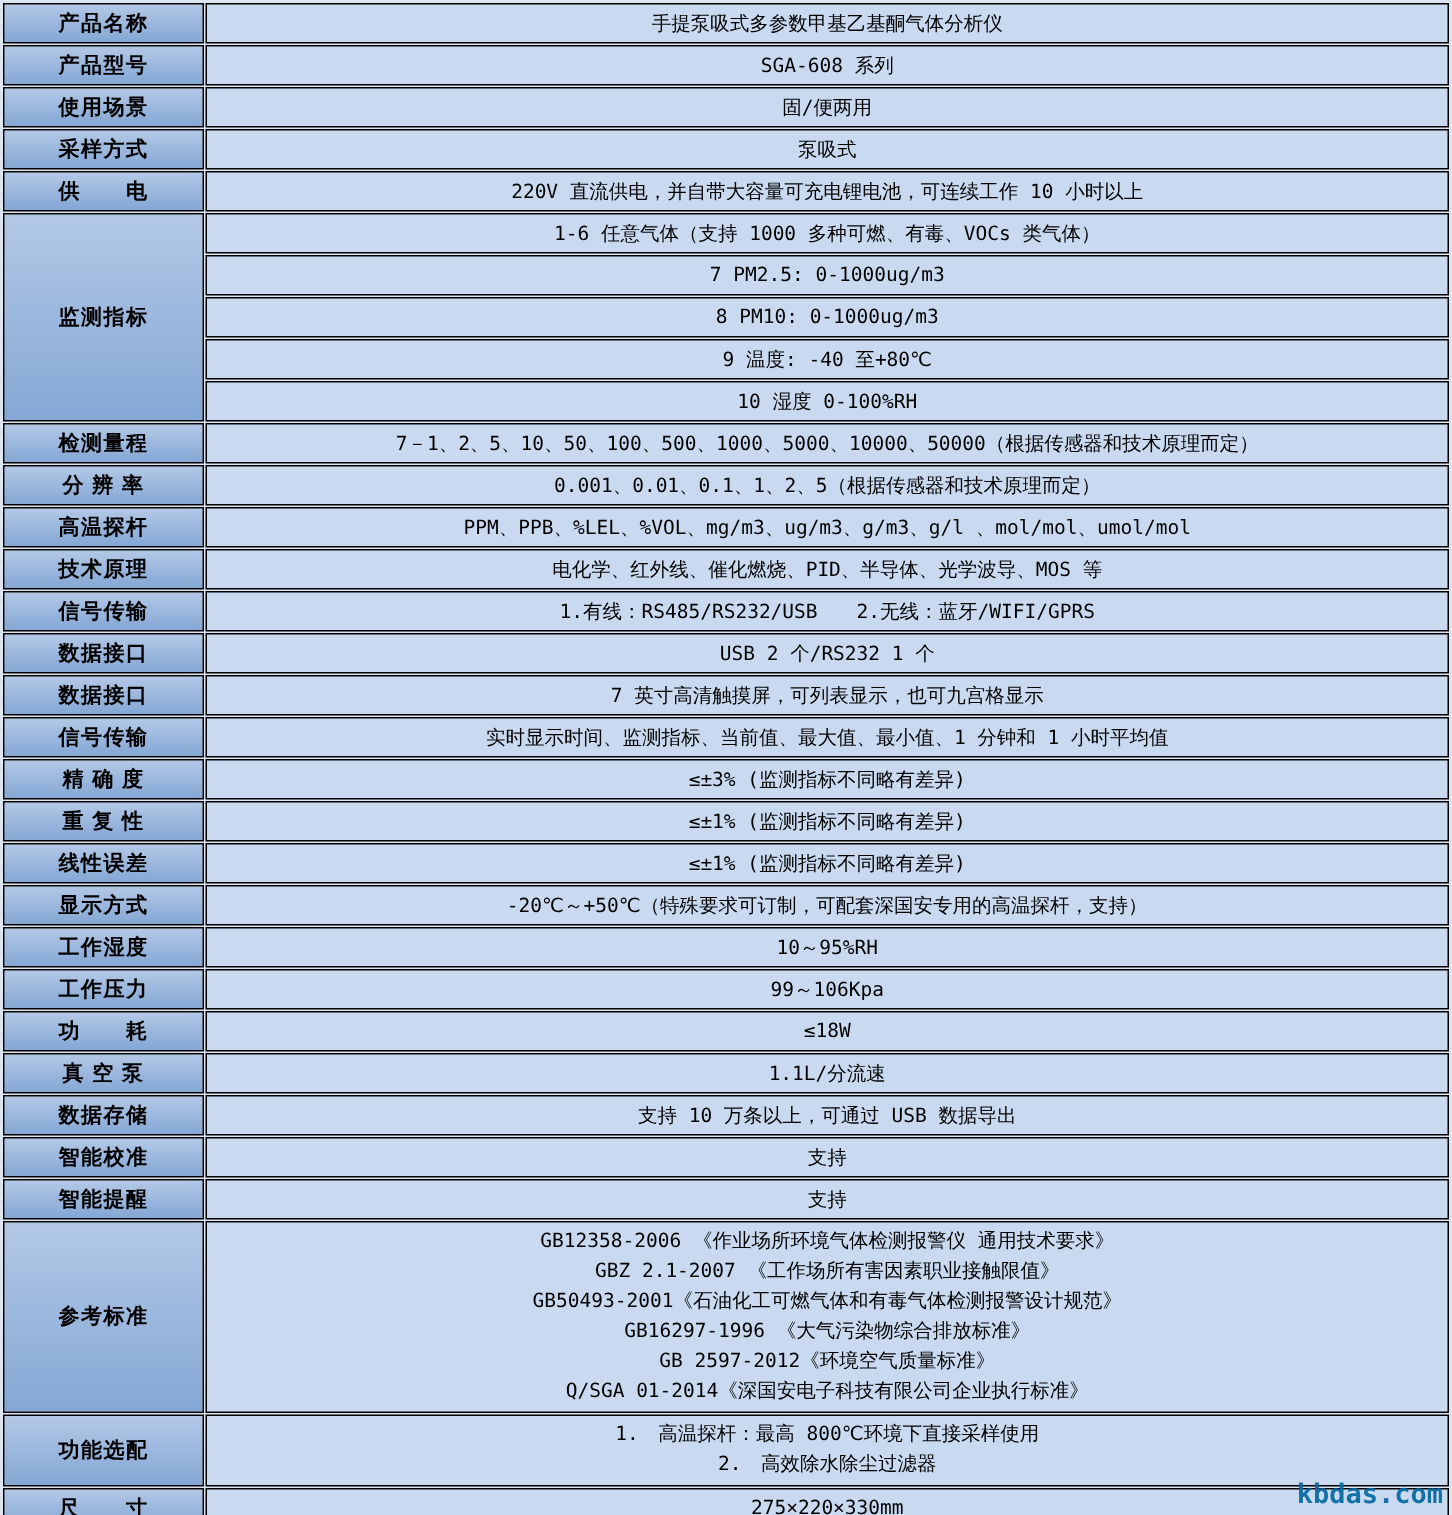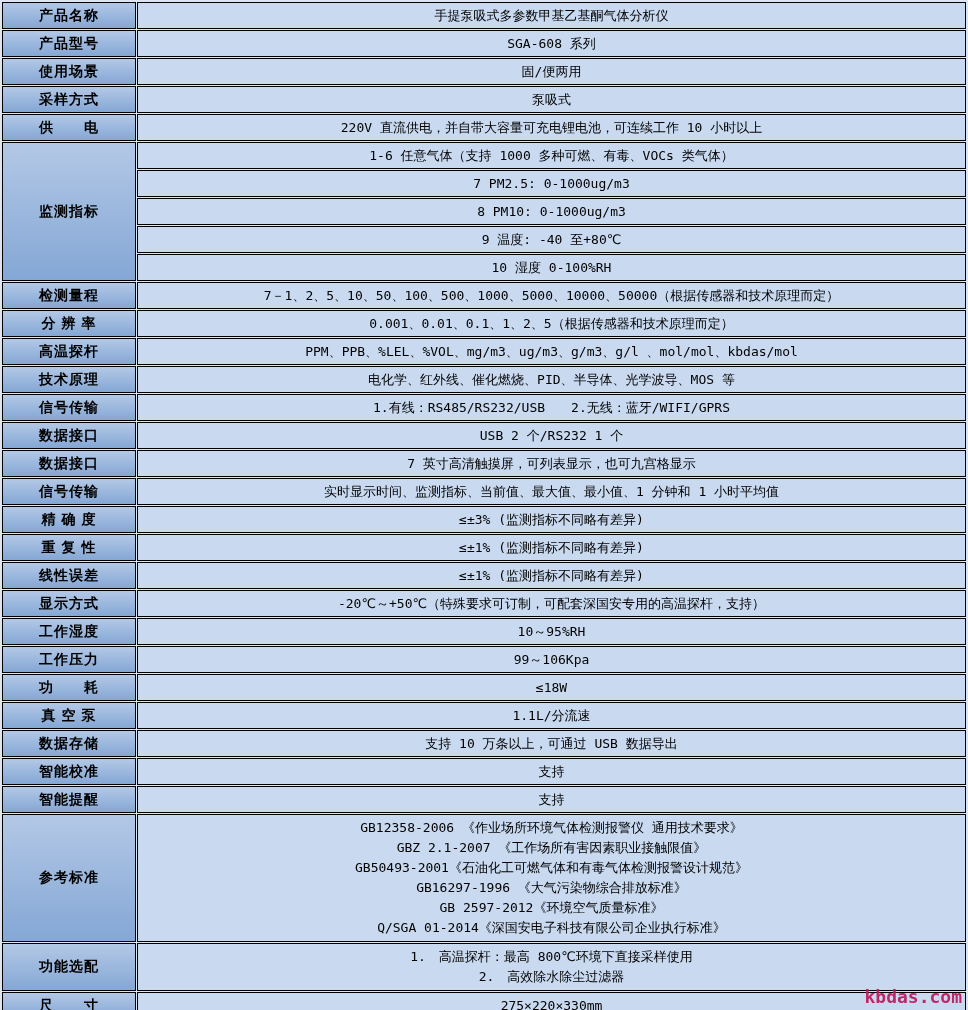--- a/index.html
+++ b/index.html
@@ -53,21 +53,21 @@
     white-space: pre-wrap;
   }
   td.val.multiline { padding: 3px 8px; margin-top: 40px; }
   .watermark {
     position: absolute;
     right: 6px;
     bottom: 4px;
     font-family: "DejaVu Sans Mono", "Liberation Mono", monospace;
     font-size: 18px;
     font-weight: bold;
-    color: #be185d;
+    color: #0369a1;
     opacity: 0.92;
     pointer-events: none;
   }
 </style>
 </head>
 <body>
 
 <div class="page">
   <table class="spec-table">
     <colgroup>
@@ -114,21 +114,21 @@
         <tr class="std">
           <td class="label">检测量程</td>
           <td class="val">7－1、2、5、10、50、100、500、1000、5000、10000、50000（根据传感器和技术原理而定）</td>
         </tr>
         <tr class="std">
           <td class="label">分 辨 率</td>
           <td class="val">0.001、0.01、0.1、1、2、5（根据传感器和技术原理而定）</td>
         </tr>
         <tr class="std">
           <td class="label">高温探杆</td>
-          <td class="val">PPM、PPB、%LEL、%VOL、mg/m3、ug/m3、g/m3、g/l 、mol/mol、kbdas/mol</td>
+          <td class="val">PPM、PPB、%LEL、%VOL、mg/m3、ug/m3、g/m3、g/l 、mol/mol、umol/mol</td>
         </tr>
         <tr class="std">
           <td class="label">技术原理</td>
           <td class="val">电化学、红外线、催化燃烧、PID、半导体、光学波导、MOS 等</td>
         </tr>
         <tr class="std">
           <td class="label">信号传输</td>
           <td class="val">1.有线：RS485/RS232/USB　　2.无线：蓝牙/WIFI/GPRS</td>
         </tr>
         <tr class="std">

